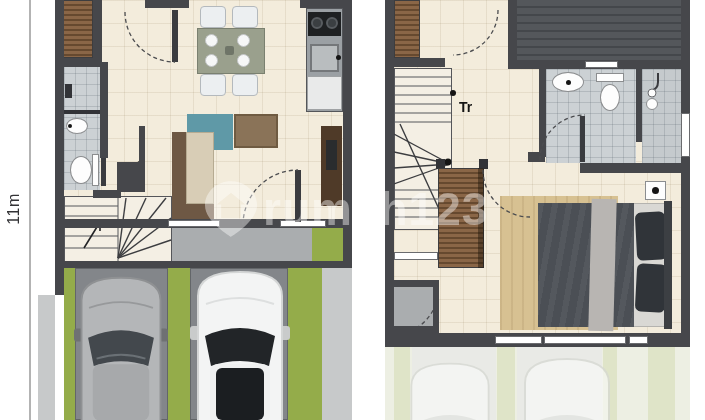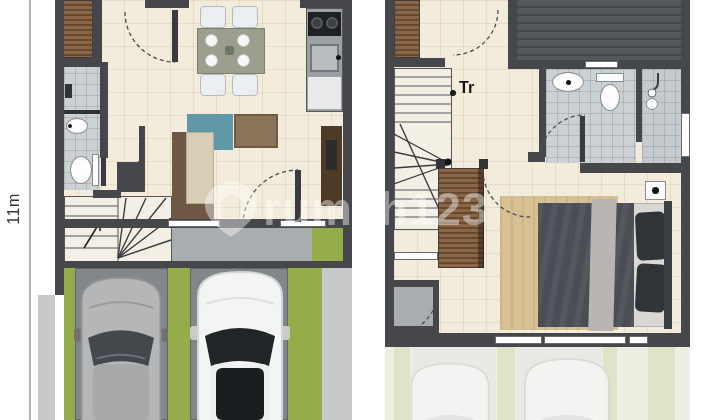--- a/index.html
+++ b/index.html
@@ -25,21 +25,21 @@
   .white{background:#fdfdfd;border:1px solid #8b8d8f;box-sizing:border-box;}
   .grass{background:var(--c-grass,#94ac4a);}
   .bay{background:var(--c-bay,#83868a);box-shadow:inset 0 0 0 1px rgba(40,42,44,.35);}
   .pave{background:var(--c-terrace,#aaadaf);}
   .pavel{background:var(--c-paveLight,#c7c9ca);}
   .arc path{fill:none;stroke:#4c4d50;stroke-width:1.3;stroke-dasharray:4 3;}
   .leaf{background:#3a3b3f;}
   .dot{background:#151515;border-radius:50%;}
   .dim-line{background:var(--c-dim,#b3b3b3);}
   .dim-label{color:var(--c-ink,#333336);font-size:16px;letter-spacing:.5px;transform:rotate(-90deg);transform-origin:center;}
-  .tr-label{color:#141414;font-size:16px;font-weight:bold;}
+  .tr-label{color:#141414;font-size:14px;font-weight:bold;margin-top:20px;}
   .watermark{display:flex;align-items:center;opacity:.42;color:#fff;pointer-events:none;}
   .watermark span{font-size:46px;font-weight:bold;letter-spacing:1px;color:var(--c-white,#fff);margin-left:6px;}
   .sofa{background:var(--c-sofa,#d8cdb6);}
   .sofab{background:var(--c-sofaBack,#6e5844);}
   .teal{background:var(--c-teal,#5f99a7);}
   .ctable{background:var(--c-table,#8a7358);border:2px solid #6f5b42;box-sizing:border-box;}
   .cab{background:var(--c-cabinet,#4f3a28);}
   .counter{background:var(--c-counter,#9ba0a4);border:1px solid #54565a;box-sizing:border-box;}
   .stove{background:var(--c-stove,#1e2022);}
   .burner{background:#3b3f42;border:2px solid #585c60;border-radius:50%;box-sizing:border-box;}

